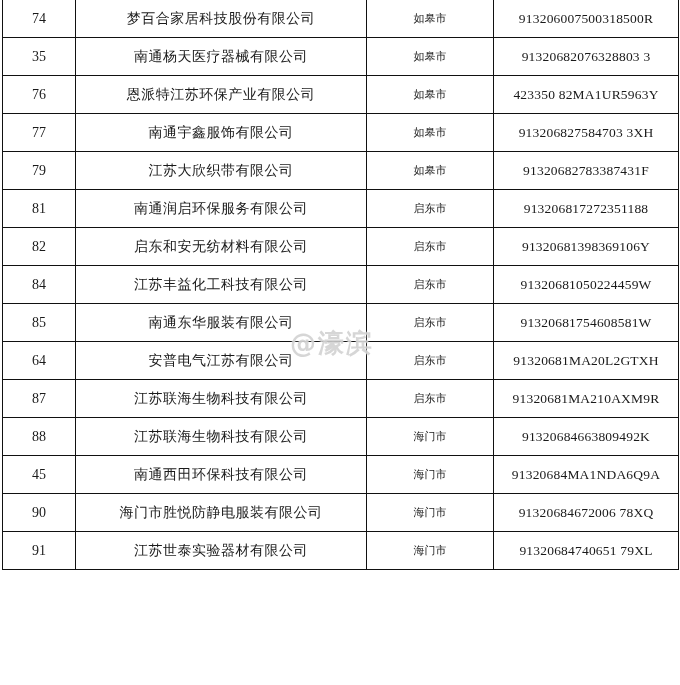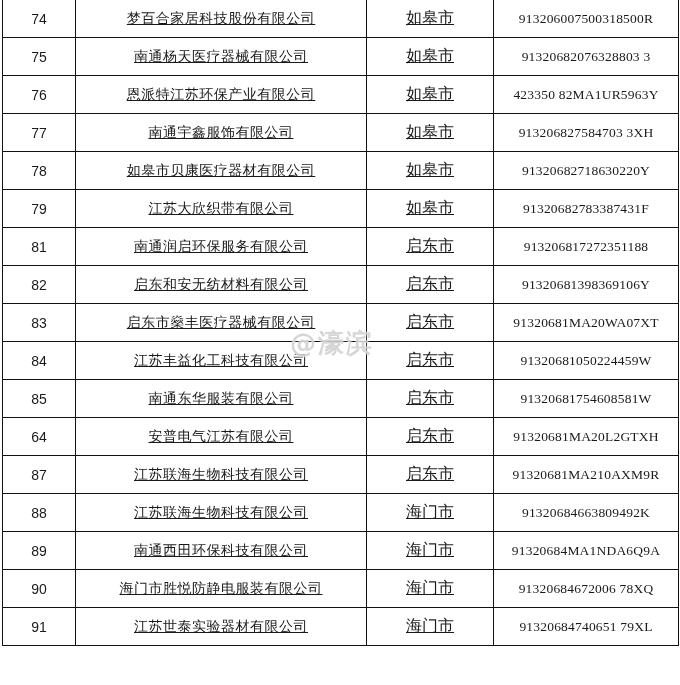--- a/index.html
+++ b/index.html
@@ -15,23 +15,23 @@
   .tbl td {
     border: 1px solid #111;
     height: 37px;
     padding: 0;
     text-align: center;
     vertical-align: middle;
     font-size: 14px;
     white-space: nowrap;
     overflow: hidden;
   }
-  .tbl td.c-no { font-family: Liberation Sans, sans-serif; font-size: 14px; }
-  .tbl td.c-name { font-size: 14px; letter-spacing: 0.5px; text-decoration: underline; }
-  .tbl td.c-city { font-size: 16px; text-decoration: underline; }
+  .tbl td.c-no { font-family: Liberation Serif, serif; font-size: 14px; }
+  .tbl td.c-name { font-size: 14px; letter-spacing: 0.5px; }
+  .tbl td.c-city { font-size: 11px; }
   .tbl td.c-code { font-family: "Liberation Serif", "DejaVu Serif", serif; font-size: 13.5px; letter-spacing: 0.2px; text-align: center; }
   col.w-no { width: 73px; }
   col.w-name { width: 291px; }
   col.w-city { width: 127px; }
   col.w-code { width: 185px; }
   .watermark {
     position: absolute; left: 290px; top: 326px;
     font-family: "DejaVu Sans", sans-serif;
     font-size: 26px; font-weight: bold;
     color: rgba(200,200,200,0.75);
@@ -51,66 +51,54 @@
       <col class="w-code">
   </colgroup>
   <tbody id="tbody">
     <tr>
         <td class="c-no">74</td>
         <td class="c-name">梦百合家居科技股份有限公司</td>
         <td class="c-city">如皋市</td>
         <td class="c-code">913206007500318500R</td>
       </tr>
     <tr>
-        <td class="c-no">75</td>
+        <td class="c-no">35</td>
         <td class="c-name">南通杨天医疗器械有限公司</td>
         <td class="c-city">如皋市</td>
         <td class="c-code">91320682076328803 3</td>
       </tr>
     <tr>
         <td class="c-no">76</td>
         <td class="c-name">恩派特江苏环保产业有限公司</td>
         <td class="c-city">如皋市</td>
         <td class="c-code">423350 82MA1UR5963Y</td>
       </tr>
     <tr>
         <td class="c-no">77</td>
         <td class="c-name">南通宇鑫服饰有限公司</td>
         <td class="c-city">如皋市</td>
         <td class="c-code">913206827584703 3XH</td>
-      </tr>
-    <tr>
-        <td class="c-no">78</td>
-        <td class="c-name">如皋市贝康医疗器材有限公司</td>
-        <td class="c-city">如皋市</td>
-        <td class="c-code">91320682718630220Y</td>
       </tr>
     <tr>
         <td class="c-no">79</td>
         <td class="c-name">江苏大欣织带有限公司</td>
         <td class="c-city">如皋市</td>
         <td class="c-code">91320682783387431F</td>
       </tr>
     <tr>
         <td class="c-no">81</td>
         <td class="c-name">南通润启环保服务有限公司</td>
         <td class="c-city">启东市</td>
         <td class="c-code">913206817272351188</td>
       </tr>
     <tr>
         <td class="c-no">82</td>
         <td class="c-name">启东和安无纺材料有限公司</td>
         <td class="c-city">启东市</td>
         <td class="c-code">91320681398369106Y</td>
-      </tr>
-    <tr>
-        <td class="c-no">83</td>
-        <td class="c-name">启东市燊丰医疗器械有限公司</td>
-        <td class="c-city">启东市</td>
-        <td class="c-code">91320681MA20WA07XT</td>
       </tr>
     <tr>
         <td class="c-no">84</td>
         <td class="c-name">江苏丰益化工科技有限公司</td>
         <td class="c-city">启东市</td>
         <td class="c-code">91320681050224459W</td>
       </tr>
     <tr>
         <td class="c-no">85</td>
         <td class="c-name">南通东华服装有限公司</td>
@@ -129,21 +117,21 @@
         <td class="c-city">启东市</td>
         <td class="c-code">91320681MA210AXM9R</td>
       </tr>
     <tr>
         <td class="c-no">88</td>
         <td class="c-name">江苏联海生物科技有限公司</td>
         <td class="c-city">海门市</td>
         <td class="c-code">91320684663809492K</td>
       </tr>
     <tr>
-        <td class="c-no">89</td>
+        <td class="c-no">45</td>
         <td class="c-name">南通西田环保科技有限公司</td>
         <td class="c-city">海门市</td>
         <td class="c-code">91320684MA1NDA6Q9A</td>
       </tr>
     <tr>
         <td class="c-no">90</td>
         <td class="c-name">海门市胜悦防静电服装有限公司</td>
         <td class="c-city">海门市</td>
         <td class="c-code">91320684672006 78XQ</td>
       </tr>

